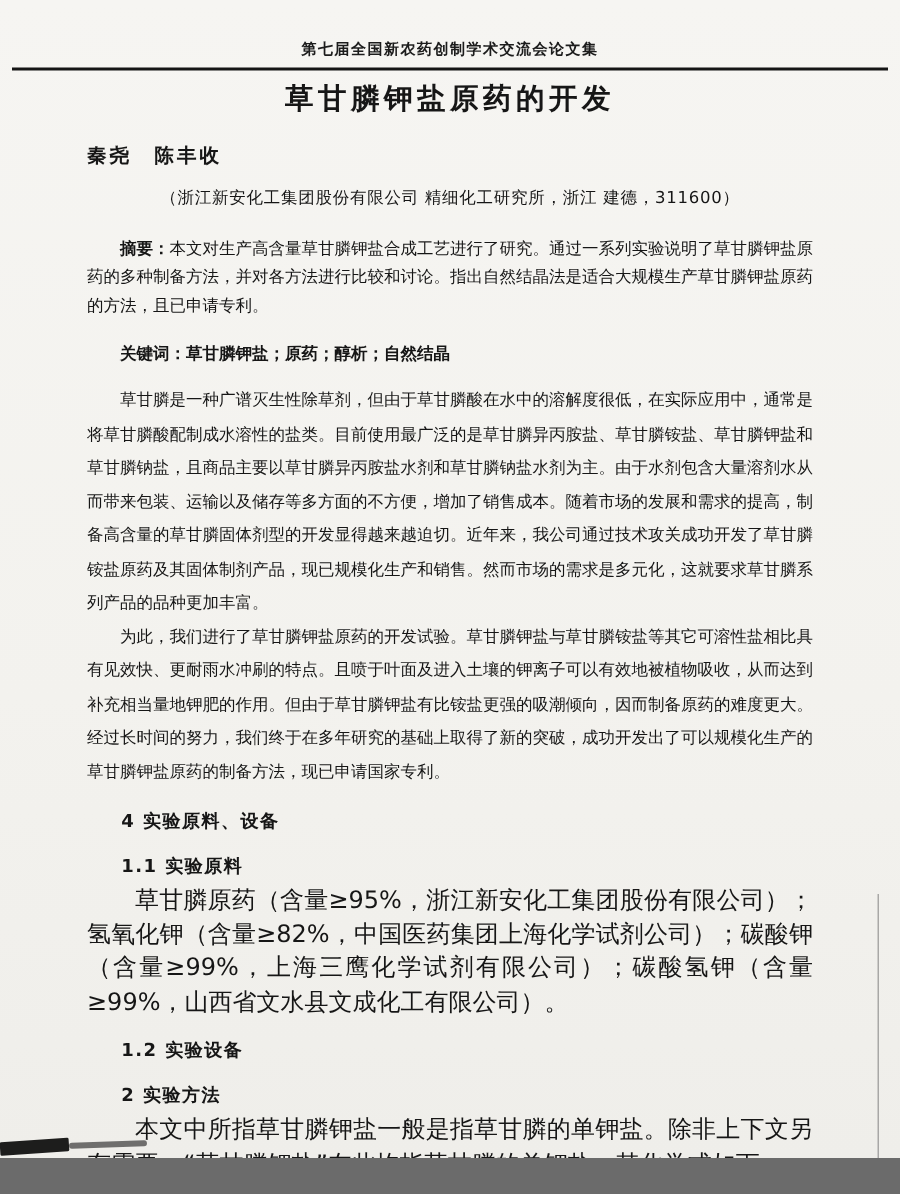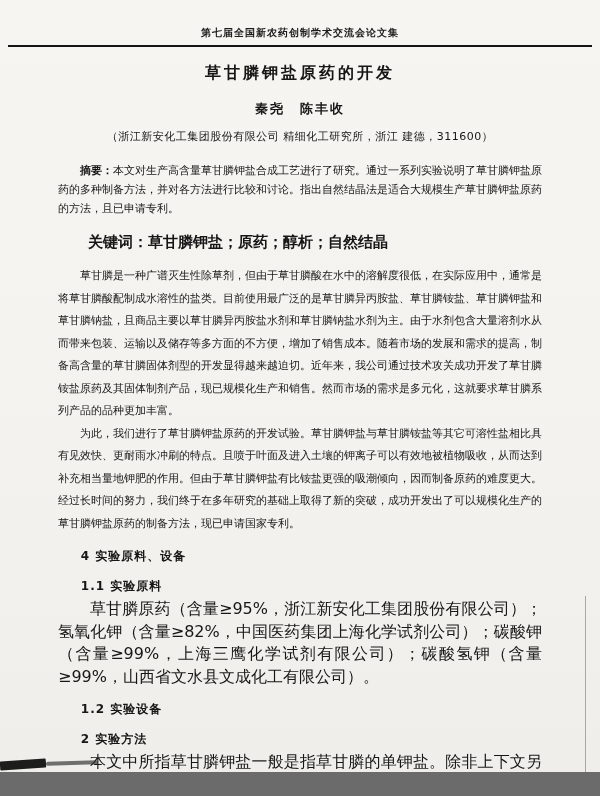--- a/index.html
+++ b/index.html
@@ -22,50 +22,50 @@
     letter-spacing:1px;
     color:#1c1c1c;
   }
   .head-rule {
     height:2px;
     background:#151515;
     margin:5px -50px 0 -50px;
     box-shadow:0 2px 0 -1px rgba(20,20,20,.35);
   }
   .paper-title {
-    margin-top:16px;
+    margin-top:6px;
     text-align:center;
-    font-size:16px;
+    font-size:19px;
     font-weight:bold;
     letter-spacing:3px;
   }
   .authors {
     margin-top:16px;
-    text-align:center;
+    text-align:left;
     font-size:13px;
     font-weight:bold;
     letter-spacing:2px;
   }
   .affiliation {
     margin-top:11px;
     text-align:center;
     font-size:11px;
     letter-spacing:0.5px;
   }
   .abstract {
     margin-top:17px;
     font-size:11px;
     line-height:19px;
     text-align:justify;
     text-indent:2em;
   }
   .abstract .label, .keywords .label { font-weight:bold; }
   .keywords {
     margin-top:15px;
-    font-size:15px;
+    font-size:11px;
     font-weight:bold;
     text-indent:2em;
   }
   .body-par {
     margin:0;
     font-size:11px;
     line-height:22.5px;
     text-align:justify;
     text-indent:2em;
   }

